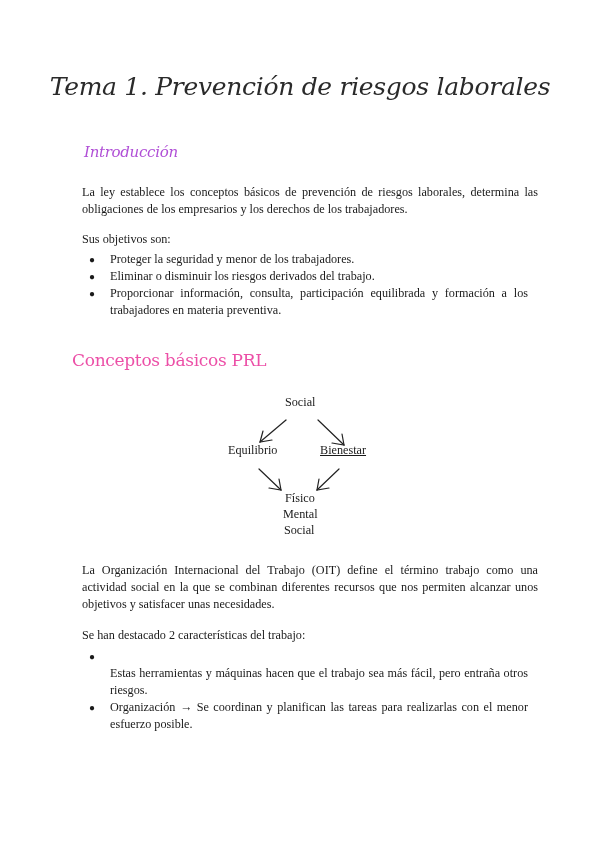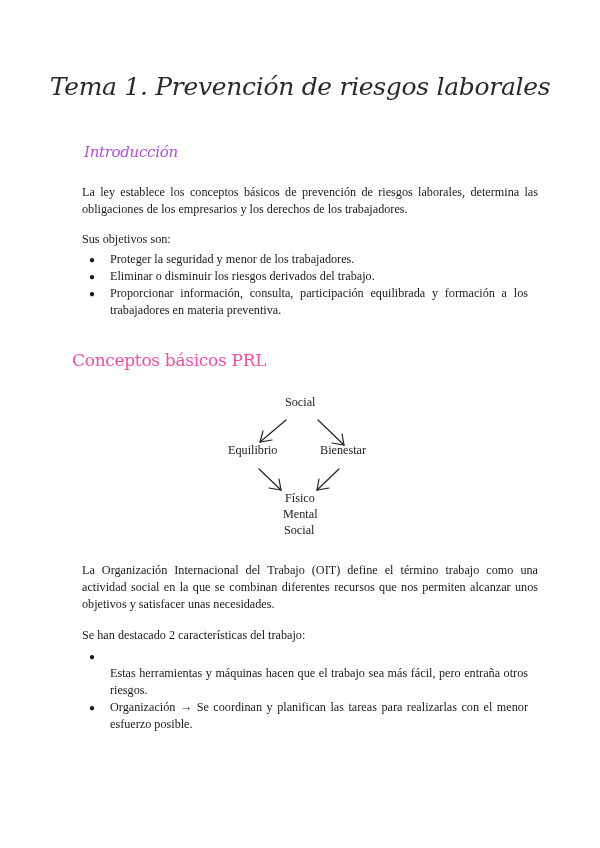--- a/index.html
+++ b/index.html
@@ -67,21 +67,21 @@
 
         <line x1="59" y1="79" x2="81" y2="100"></line>
         <polyline points="79,89 81,100 69,98"></polyline>
 
         <line x1="139" y1="79" x2="117" y2="100"></line>
         <polyline points="119,89 117,100 129,98"></polyline>
       </g>
     </svg>
     <span class="dtext" style="left:85px; top:4px;">Social</span>
     <span class="dtext" style="left:28px; top:52px;">Equilibrio</span>
-    <span class="dtext" style="left:120px; top:52px;">Bienestar</span>
+    <span class="dtext" style="left:120px; top:52px;text-decoration:underline;">Bienestar</span>
     <span class="dtext" style="left:85px; top:100px;">Físico</span>
     <span class="dtext" style="left:83px; top:116px;">Mental</span>
     <span class="dtext" style="left:84px; top:132px;">Social</span>
   </div>
 
   <p class="para" style="top:552px;">La Organización Internacional del Trabajo (OIT) define el término trabajo como una actividad social en la que se combinan diferentes recursos que nos permiten alcanzar unos objetivos y satisfacer unas necesidades.</p>
 
   <p class="para" style="top:617px;">Se han destacado 2 características del trabajo:</p>
 
   <ul class="list" style="top:648px;">

